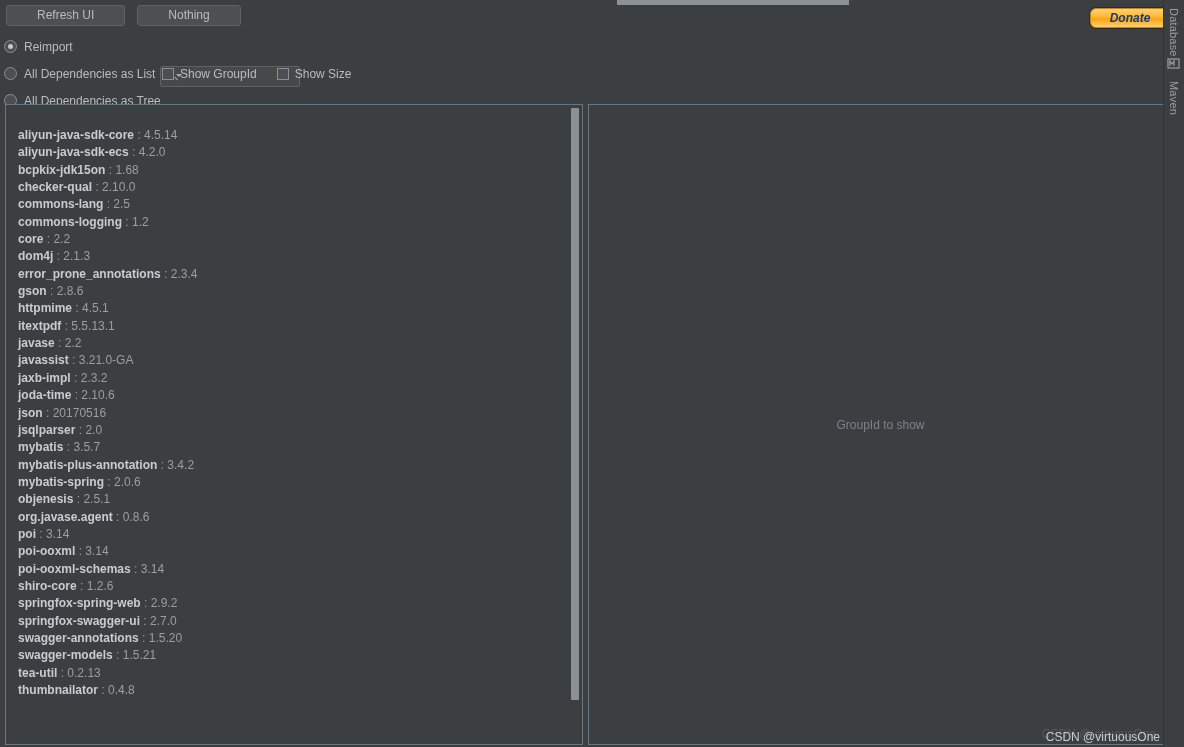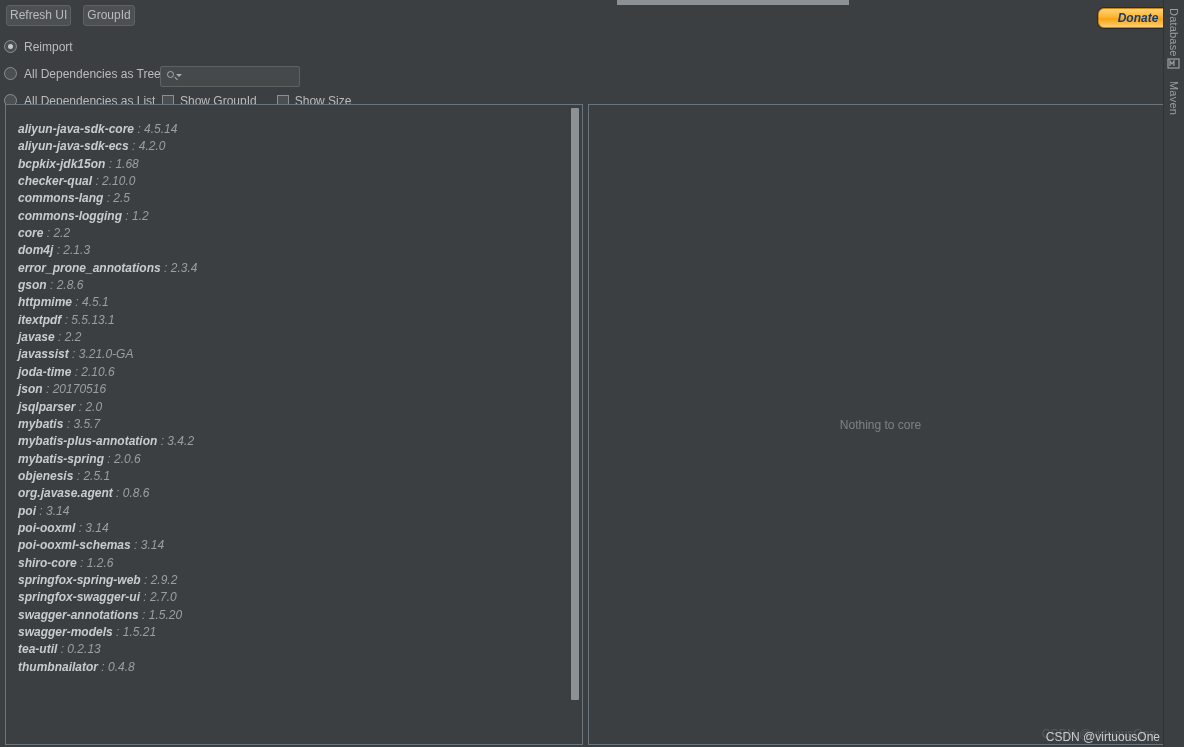--- a/index.html
+++ b/index.html
@@ -55,31 +55,31 @@
     gap: 12px;
   }
 
   .tbtn {
     background: #4c5052;
     border: 1px solid #5e6264;
     border-radius: 3px;
     color: #bbbbbb;
     font-size: 12px;
     height: 21px;
-    padding: 0 3px;
+    padding: 0 30px;
     line-height: 19px;
     cursor: pointer;
     font-family: "Liberation Sans", sans-serif;
   }
 
   
   .donate {
     position: absolute;
     top: 3px;
-    right: 6px;
+    right: 14px;
     width: 80px;
     height: 20px;
     border-radius: 6px;
     background: linear-gradient(to bottom, #ffd277 0%, #fdb530 45%, #f7a414 55%, #ffcf73 100%);
     border: 1px solid #c78518;
     color: #143c78;
     font-weight: bold;
     font-style: italic;
     font-size: 12px;
     line-height: 18px;
@@ -220,23 +220,22 @@
     position: relative;
     overflow: hidden;
   }
   .pane-left { width: 578px; height: 641px; }
   .splitter { width: 5px; height: 641px; background: #3c3f41; }
   .pane-right { flex: 1; height: 641px; }
 
   .dep-list {
     position: absolute;
     inset: 1px 12px 1px 1px;
-    padding: 15px 0 0 11px;
+    padding: 21px 0 0 11px;
     overflow: hidden;
-    font-style: italic;
   }
   .dep-item {
     height: 17.35px;
     line-height: 17.35px;
     font-size: 12px;
     color: #9a9fa3;
     white-space: nowrap;
     cursor: default;
   }
   .dep-item .name {
@@ -337,66 +336,66 @@
 <div id="app">
 
   <div class="top-scroll-track">
     <div class="top-scroll-thumb"></div>
   </div>
 
   <div class="toolbar">
 
     <div class="btn-row">
       <button class="tbtn">Refresh UI</button>
-      <button class="tbtn">GroupId</button>
+      <button class="tbtn">Nothing</button>
     </div>
 
     <div class="donate">Donate</div>
 
     <div class="opt-rows">
 
       <div class="opt-row">
         <label class="radio checked">
           <span class="dot"></span>
           <span class="lbl">Reimport</span>
         </label>
         <div class="search">
           <span class="sicon">
             <span class="lens"></span>
               <span class="handle"></span>
               <span class="caret"></span>
           </span>
           <input type="text" placeholder="" style="">
         </div>
-      </div>
-
-      <div class="opt-row">
-        <label class="radio">
-          <span class="dot"></span>
-          <span class="lbl">All Dependencies as Tree</span>
-        </label>
       </div>
 
       <div class="opt-row">
         <label class="radio">
           <span class="dot"></span>
           <span class="lbl">All Dependencies as List</span>
         </label>
         <div class="opt-inline-right">
           <label class="check">
             <span class="box"></span>
             <span class="lbl">Show GroupId</span>
           </label>
           <label class="check">
             <span class="box"></span>
             <span class="lbl">Show Size</span>
           </label>
         </div>
       </div>
 
+      <div class="opt-row">
+        <label class="radio">
+          <span class="dot"></span>
+          <span class="lbl">All Dependencies as Tree</span>
+        </label>
+      </div>
+
     </div>
   </div>
 
   <div class="panes">
 
     <div class="pane pane-left">
       <div class="dep-list" id="dep-list">
           <div class="dep-item"><span class="name">aliyun-java-sdk-core</span><span class="sep"> : </span><span class="ver">4.5.14</span></div>
           <div class="dep-item"><span class="name">aliyun-java-sdk-ecs</span><span class="sep"> : </span><span class="ver">4.2.0</span></div>
           <div class="dep-item"><span class="name">bcpkix-jdk15on</span><span class="sep"> : </span><span class="ver">1.68</span></div>
@@ -404,20 +403,21 @@
           <div class="dep-item"><span class="name">commons-lang</span><span class="sep"> : </span><span class="ver">2.5</span></div>
           <div class="dep-item"><span class="name">commons-logging</span><span class="sep"> : </span><span class="ver">1.2</span></div>
           <div class="dep-item"><span class="name">core</span><span class="sep"> : </span><span class="ver">2.2</span></div>
           <div class="dep-item"><span class="name">dom4j</span><span class="sep"> : </span><span class="ver">2.1.3</span></div>
           <div class="dep-item"><span class="name">error_prone_annotations</span><span class="sep"> : </span><span class="ver">2.3.4</span></div>
           <div class="dep-item"><span class="name">gson</span><span class="sep"> : </span><span class="ver">2.8.6</span></div>
           <div class="dep-item"><span class="name">httpmime</span><span class="sep"> : </span><span class="ver">4.5.1</span></div>
           <div class="dep-item"><span class="name">itextpdf</span><span class="sep"> : </span><span class="ver">5.5.13.1</span></div>
           <div class="dep-item"><span class="name">javase</span><span class="sep"> : </span><span class="ver">2.2</span></div>
           <div class="dep-item"><span class="name">javassist</span><span class="sep"> : </span><span class="ver">3.21.0-GA</span></div>
+          <div class="dep-item"><span class="name">jaxb-impl</span><span class="sep"> : </span><span class="ver">2.3.2</span></div>
           <div class="dep-item"><span class="name">joda-time</span><span class="sep"> : </span><span class="ver">2.10.6</span></div>
           <div class="dep-item"><span class="name">json</span><span class="sep"> : </span><span class="ver">20170516</span></div>
           <div class="dep-item"><span class="name">jsqlparser</span><span class="sep"> : </span><span class="ver">2.0</span></div>
           <div class="dep-item"><span class="name">mybatis</span><span class="sep"> : </span><span class="ver">3.5.7</span></div>
           <div class="dep-item"><span class="name">mybatis-plus-annotation</span><span class="sep"> : </span><span class="ver">3.4.2</span></div>
           <div class="dep-item"><span class="name">mybatis-spring</span><span class="sep"> : </span><span class="ver">2.0.6</span></div>
           <div class="dep-item"><span class="name">objenesis</span><span class="sep"> : </span><span class="ver">2.5.1</span></div>
           <div class="dep-item"><span class="name">org.javase.agent</span><span class="sep"> : </span><span class="ver">0.8.6</span></div>
           <div class="dep-item"><span class="name">poi</span><span class="sep"> : </span><span class="ver">3.14</span></div>
           <div class="dep-item"><span class="name">poi-ooxml</span><span class="sep"> : </span><span class="ver">3.14</span></div>
@@ -431,21 +431,21 @@
           <div class="dep-item"><span class="name">thumbnailator</span><span class="sep"> : </span><span class="ver">0.4.8</span></div>
         </div>
       <div class="vscroll-track">
         <div class="vscroll-thumb"></div>
       </div>
     </div>
 
     <div class="splitter"></div>
 
     <div class="pane pane-right">
-      <div class="nothing">Nothing to core</div>
+      <div class="nothing">GroupId to show</div>
     </div>
 
   </div>
 
   <div class="stripe">
     <div class="stripe-btn stripe-database">Database</div>
     <svg class="stripe-icon" viewBox="0 0 13 13">
       <rect x="1" y="2" width="11" height="9" fill="none" stroke="#9a9fa3" stroke-width="1.2"></rect>
       <path d="M3 9 L3 4 L5 7 L7 4 L7 9" fill="none" stroke="#9a9fa3" stroke-width="1.2"></path>
     </svg>

